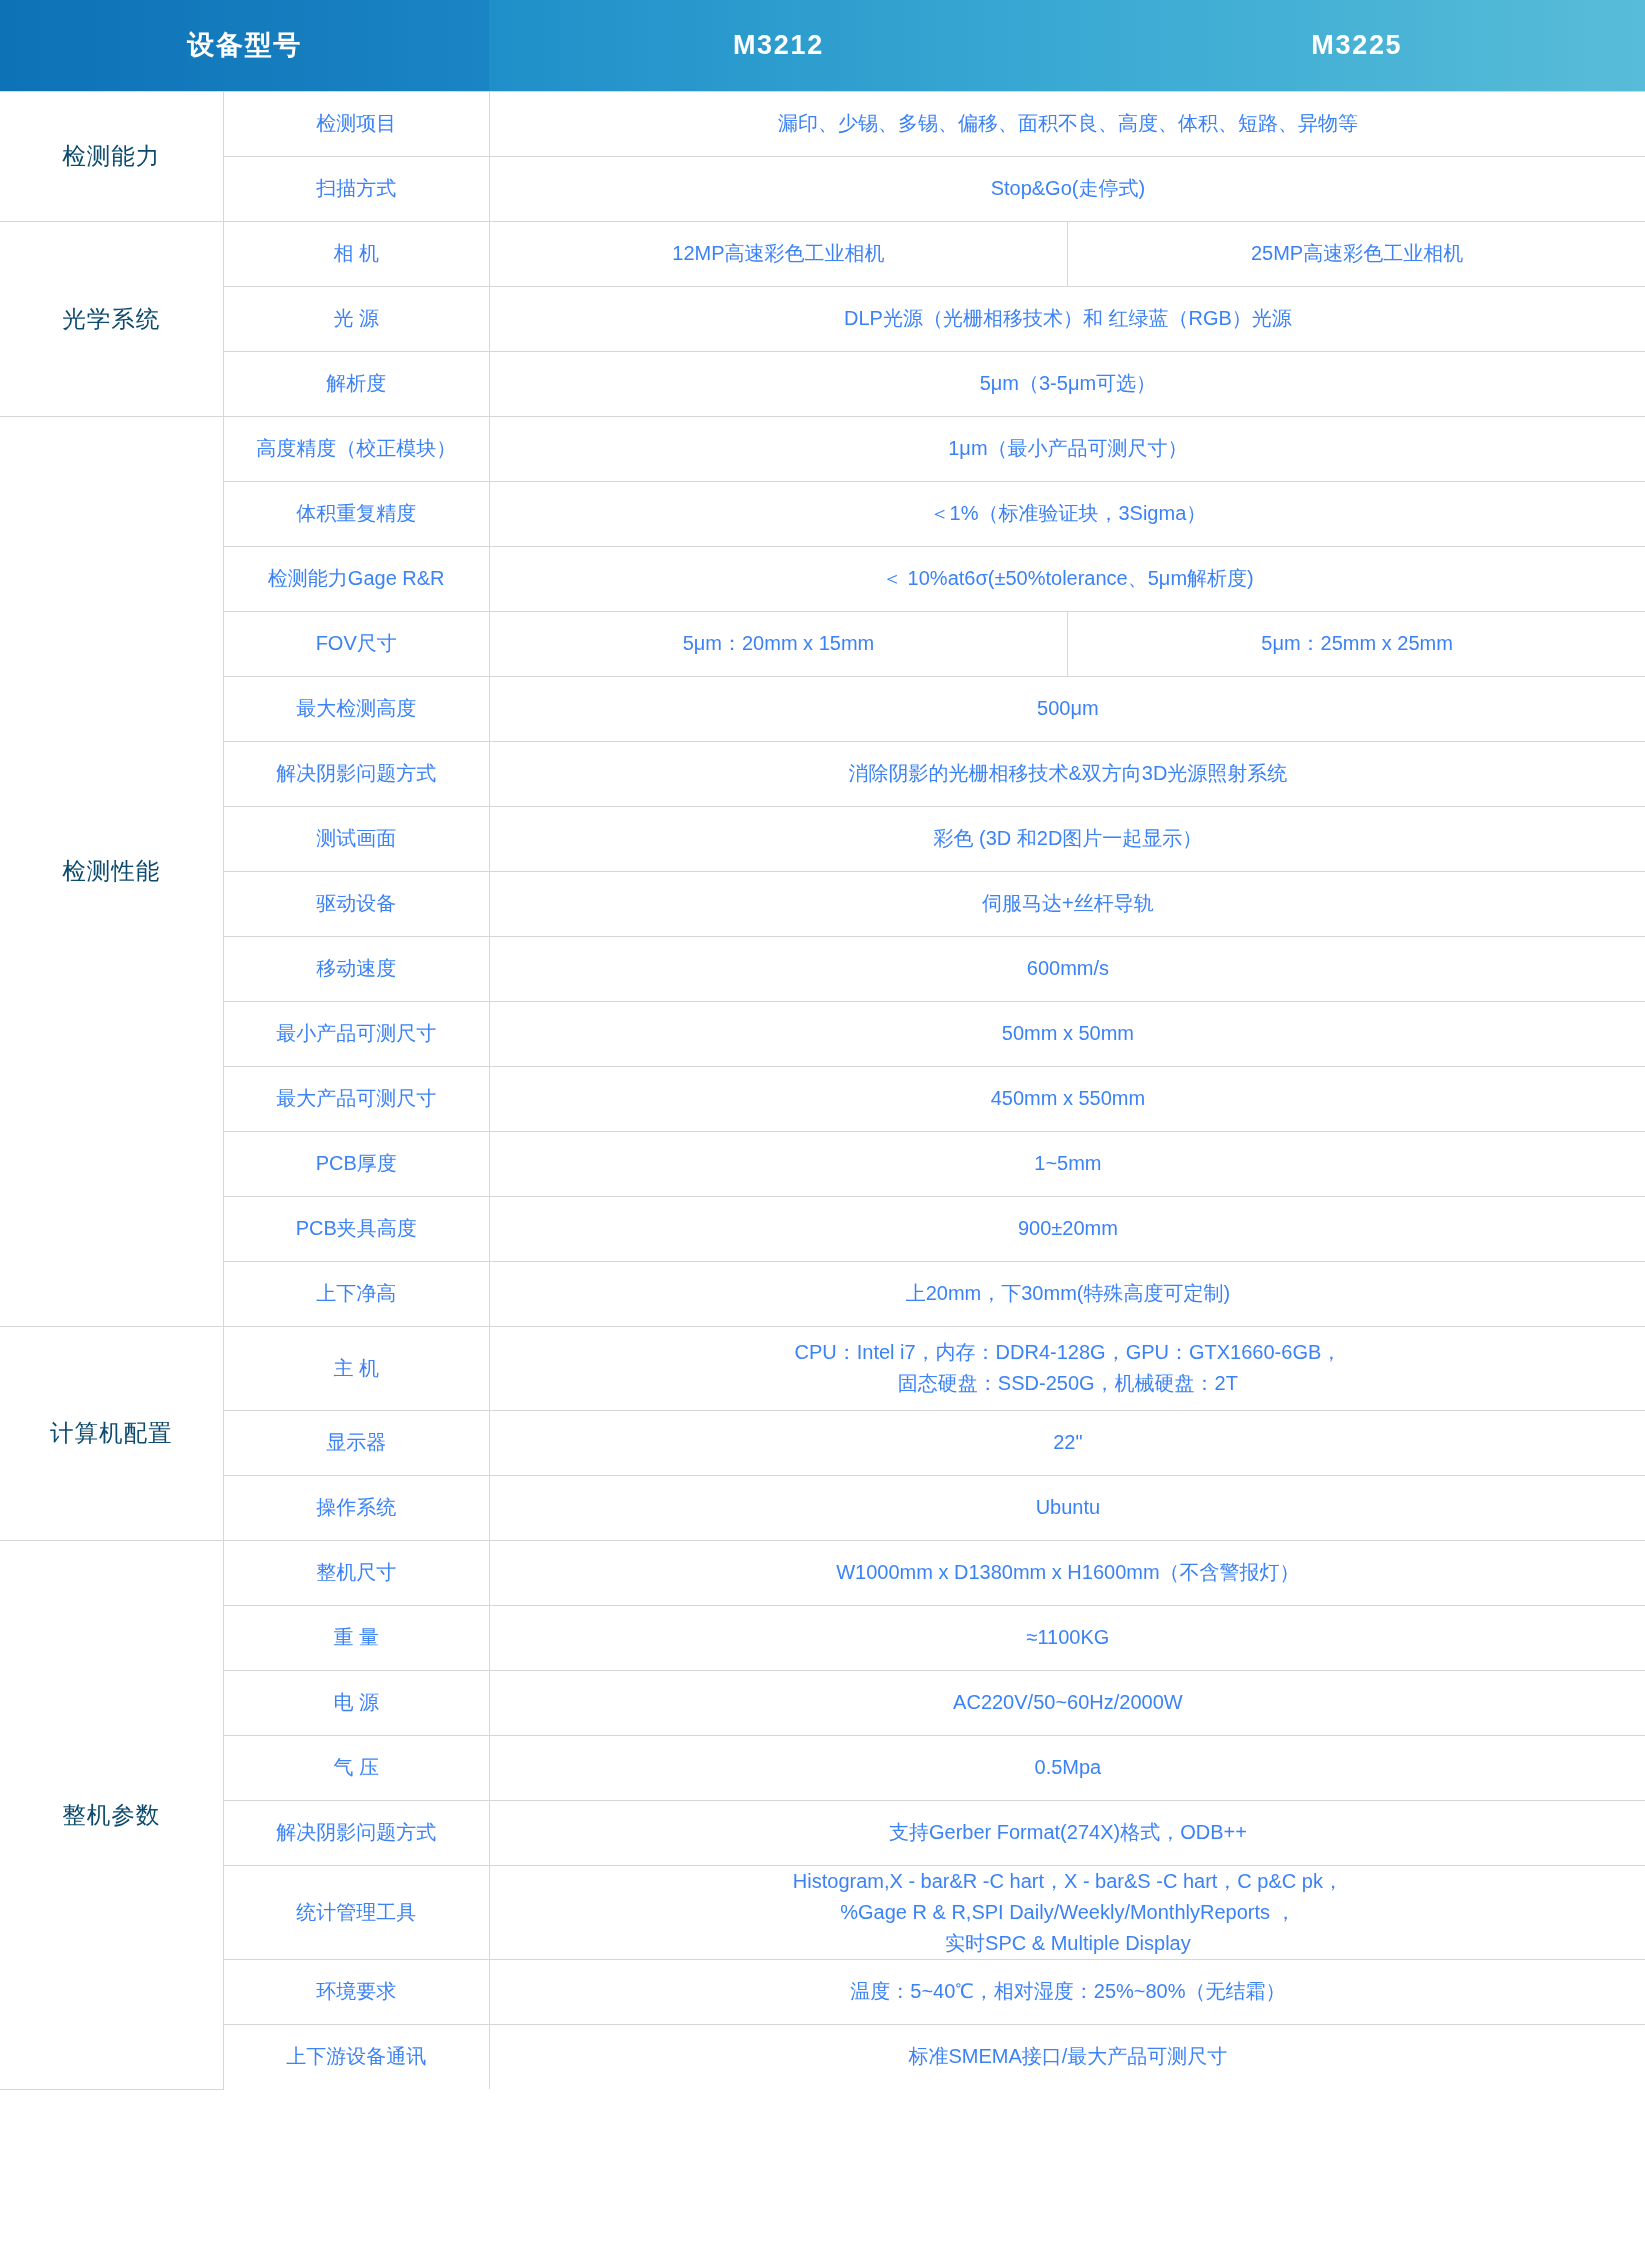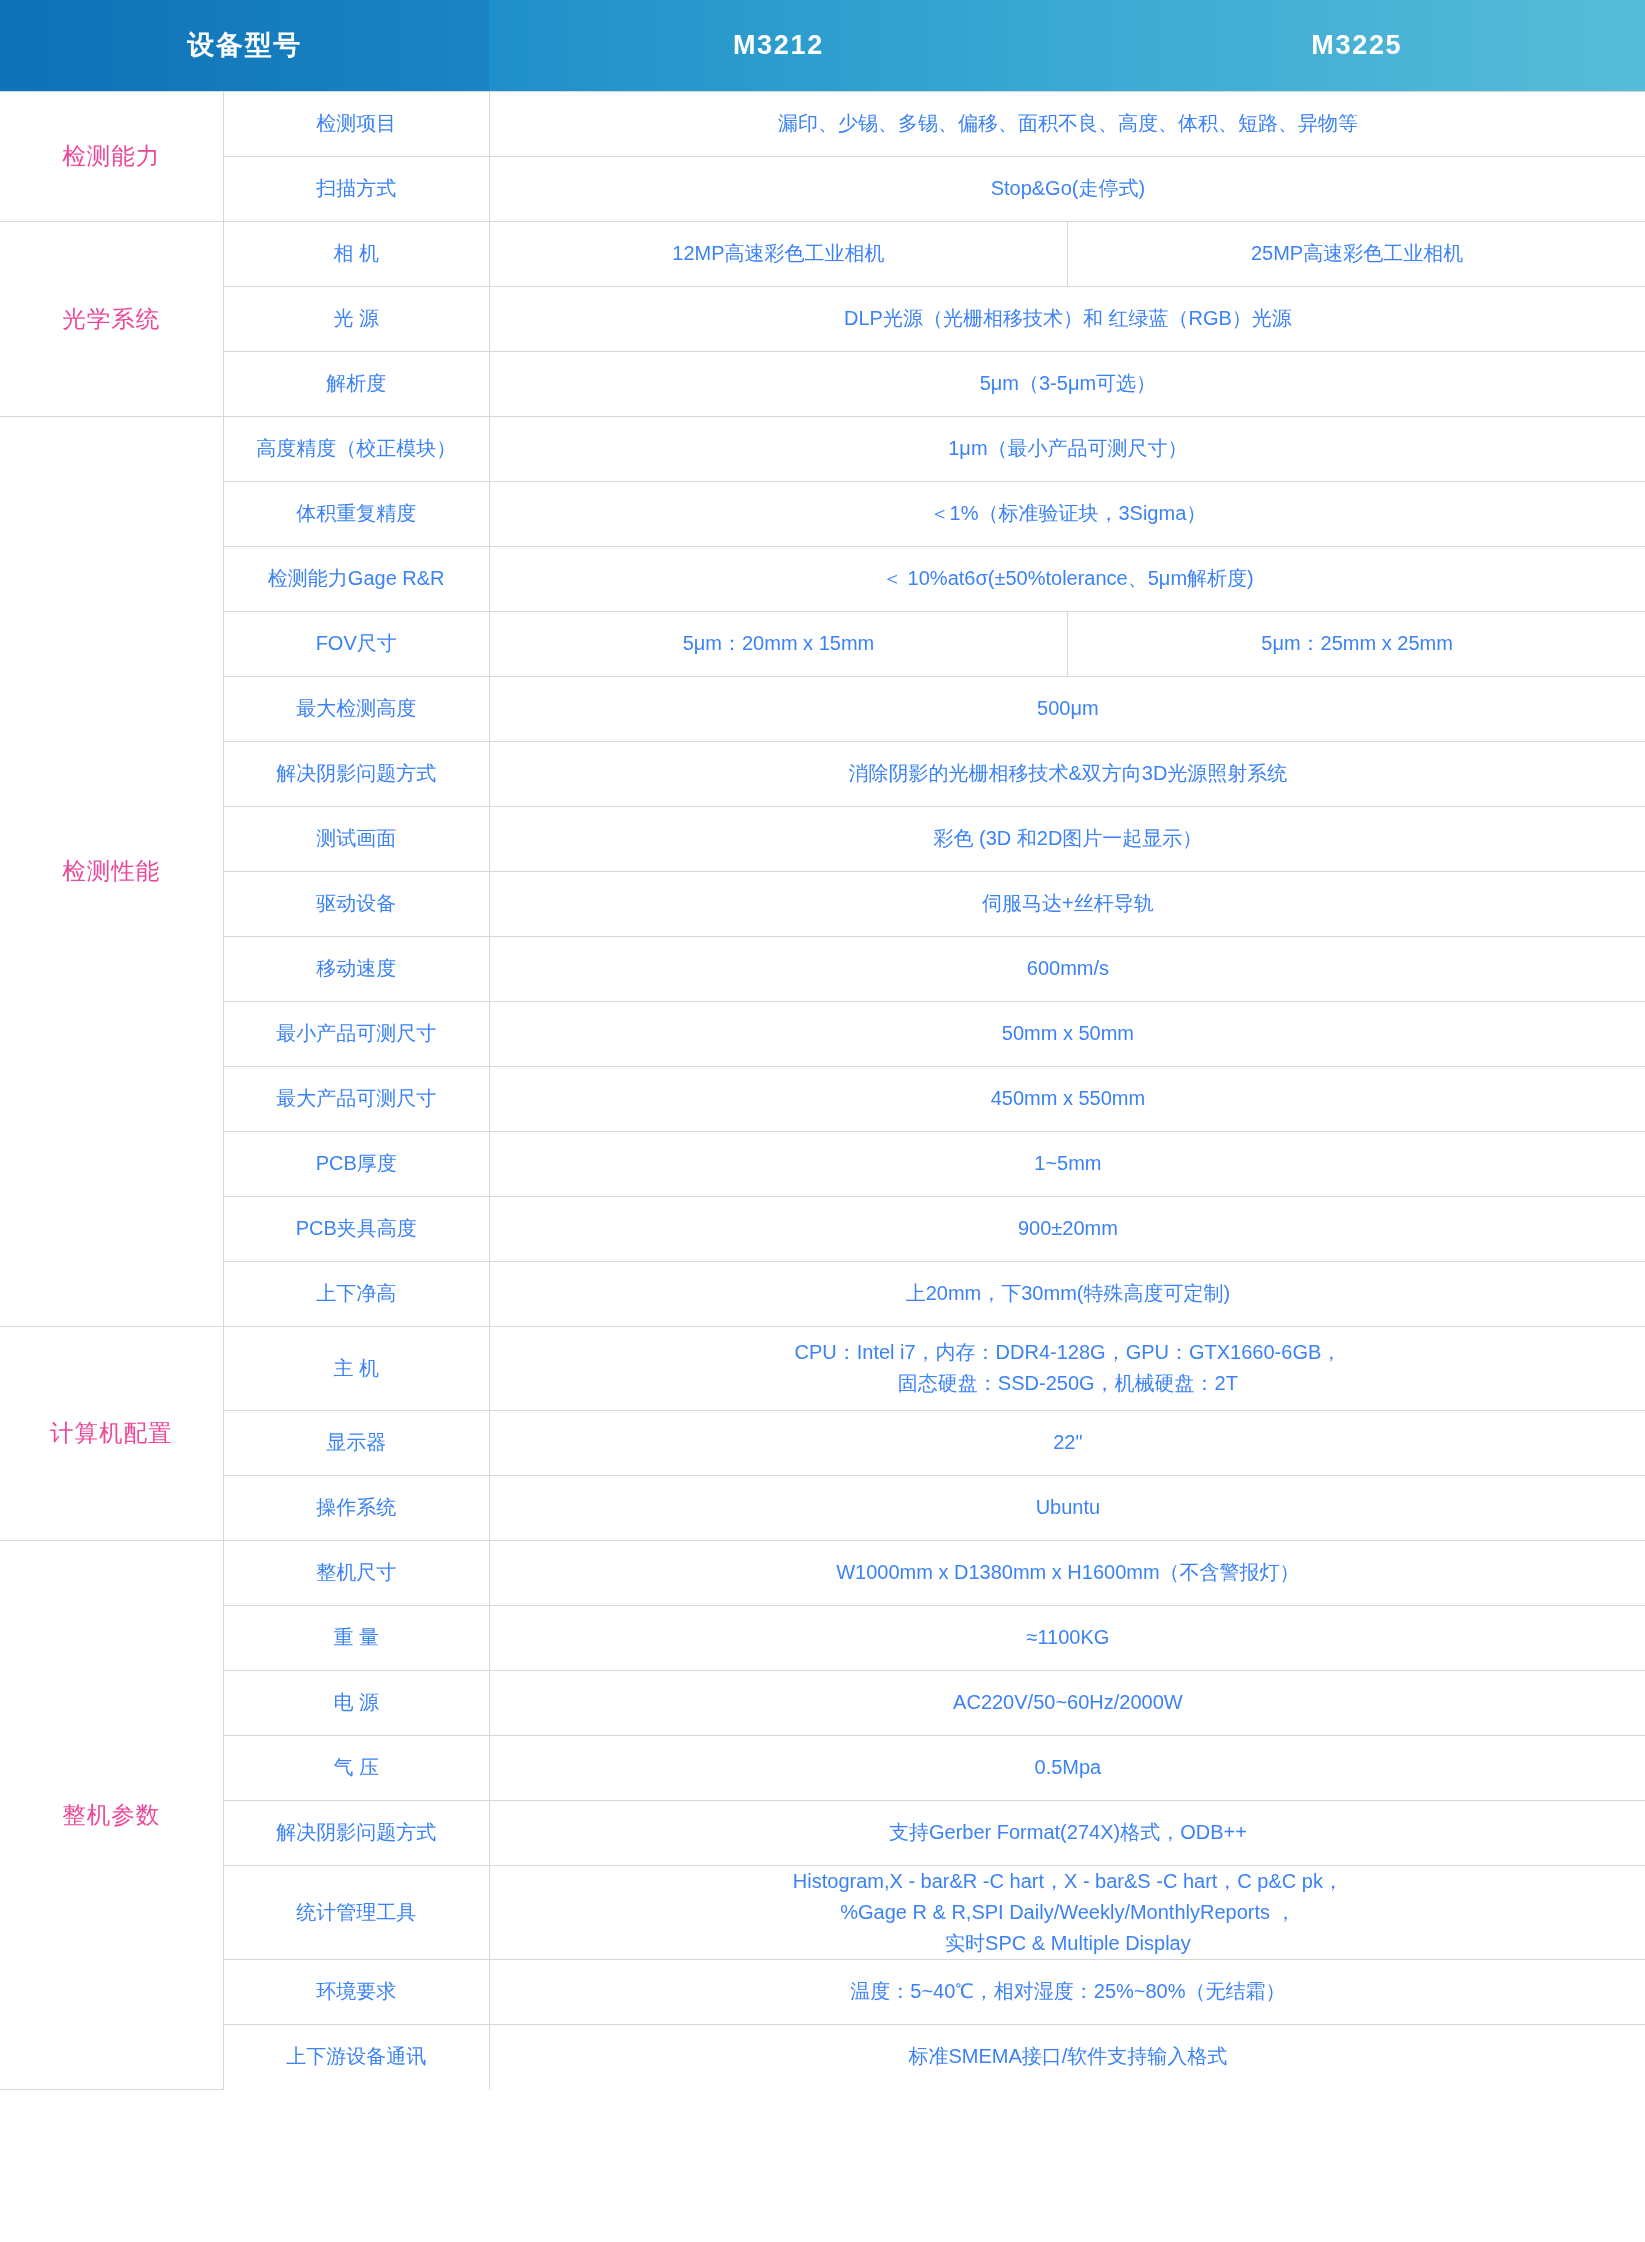--- a/index.html
+++ b/index.html
@@ -38,21 +38,21 @@
     background: linear-gradient(to right, #1f8fc9 0%, #3aa9d3 100%);
   }
   .hdr-m2 {
     background: linear-gradient(to right, #3aa9d3 0%, #57bcd8 100%);
   }
   
   .grp {
     width: 223px;
     text-align: center;
     font-size: 23.6px;
-    color: #ec4899;
+    color: #0c4a6e;
     letter-spacing: 0.9px;
     border-left: none !important;
   }
   
   .item {
     width: 266px;
     text-align: center;
     font-size: 20px;
     color: #3b82f6;
   }
@@ -206,17 +206,17 @@
       <tr class="row row-tall">
         <td class="item">统计管理工具</td>
         <td class="val multi nb-last" colspan="2">Histogram,X - bar&amp;R -C hart，X - bar&amp;S -C hart，C p&amp;C pk，<br>%Gage R &amp; R,SPI Daily/Weekly/MonthlyReports ，<br>实时SPC &amp; Multiple Display</td>
       </tr>
       <tr class="row">
         <td class="item">环境要求</td>
         <td class="val nb-last" colspan="2">温度：5~40℃，相对湿度：25%~80%（无结霜）</td>
       </tr>
       <tr class="row last-row">
         <td class="item">上下游设备通讯</td>
-        <td class="val nb-last" colspan="2">标准SMEMA接口/软件支持输入格式</td>
+        <td class="val nb-last" colspan="2">标准SMEMA接口/最大产品可测尺寸</td>
       </tr>
     </tbody>
 </table>
 
 
 </body></html>

